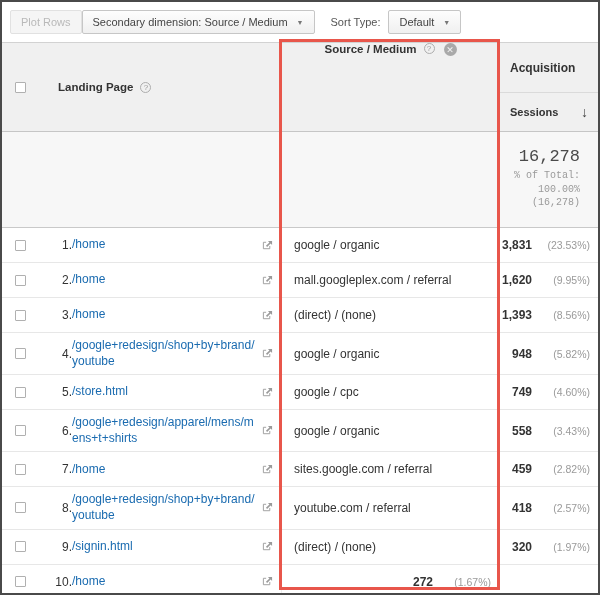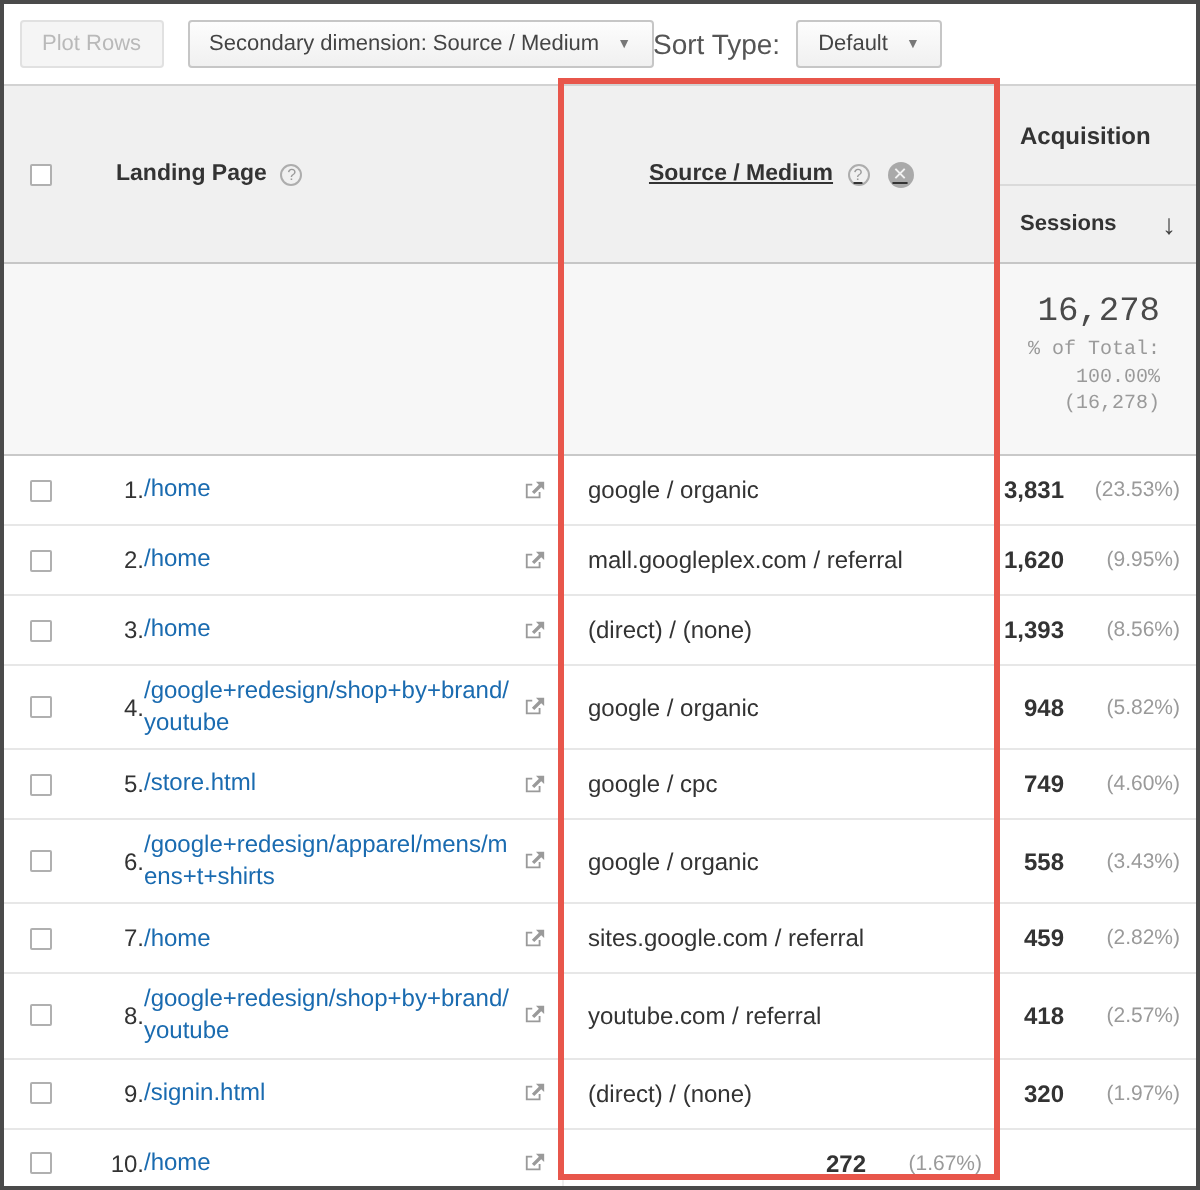--- a/index.html
+++ b/index.html
@@ -13,31 +13,31 @@
   
   .toolbar { height: 40px; display: flex; align-items: center; padding: 0 8px; background: #fff; }
   .btn {
     height: 24px; border: 1px solid #c6c6c6; border-radius: 2px;
     background: linear-gradient(#fdfdfd, #f0f0f0);
     font-size: 11px; color: #444; display: inline-flex; align-items: center;
     padding: 0 10px; font-family: inherit; cursor: pointer; white-space: nowrap;
   }
   .btn-disabled { color: #b9b9b9; background: #f5f5f5; border-color: #e1e1e1; }
   .caret { font-size: 7px; color: #777; margin-left: 9px; }
-  .secondary-dim { margin-left: 12px; }
-  .sort-label { font-size: 14px; color: #555; margin-right: 8px; }
+  .secondary-dim { }
+  .sort-label { font-size: 11px; color: #555; margin-left: 16px; margin-right: 8px; }
 
   
   .grid { display: grid; grid-template-columns: 36px 243px 218px 1fr; }
 
   
   .thead { background: #f0f0f0; border-top: 1px solid #d2d2d2; border-bottom: 1px solid #c6c6c6; height: 90px; }
   .th-check { display: flex; align-items: center; justify-content: center; }
   .th-landing { display: flex; align-items: center; padding-left: 20px; gap: 7px; font-weight: bold; font-size: 11.5px; color: #333; }
-  .th-source { border-left: 1px solid #dadada; display: flex; align-items: center; justify-content: center; gap: 7px; font-weight: bold; font-size: 11.5px; color: #333; text-decoration: underline; }
+  .th-source { border-left: 1px solid #dadada; display: flex; justify-content: center; gap: 7px; font-weight: bold; font-size: 11.5px; color: #333; }
   .th-metrics { border-left: 1px solid #dadada; display: flex; flex-direction: column; }
   .acq { height: 50px; border-bottom: 1px solid #dadada; display: flex; align-items: center; padding: 0 10px; font-weight: bold; font-size: 12px; color: #333; }
   .sess-h { flex: 1; display: flex; align-items: center; padding: 0 10px; font-weight: bold; font-size: 11px; color: #333; cursor: pointer; }
   .sort-arrow { margin-left: auto; font-size: 14px; color: #444; font-weight: normal; }
   .help {
     width: 11px; height: 11px; border: 1px solid #adadad; border-radius: 50%;
     color: #9a9a9a; font-size: 8px; display: inline-flex; align-items: center;
     justify-content: center; flex-shrink: 0; cursor: pointer; font-weight: normal;
   }
   .remove {

